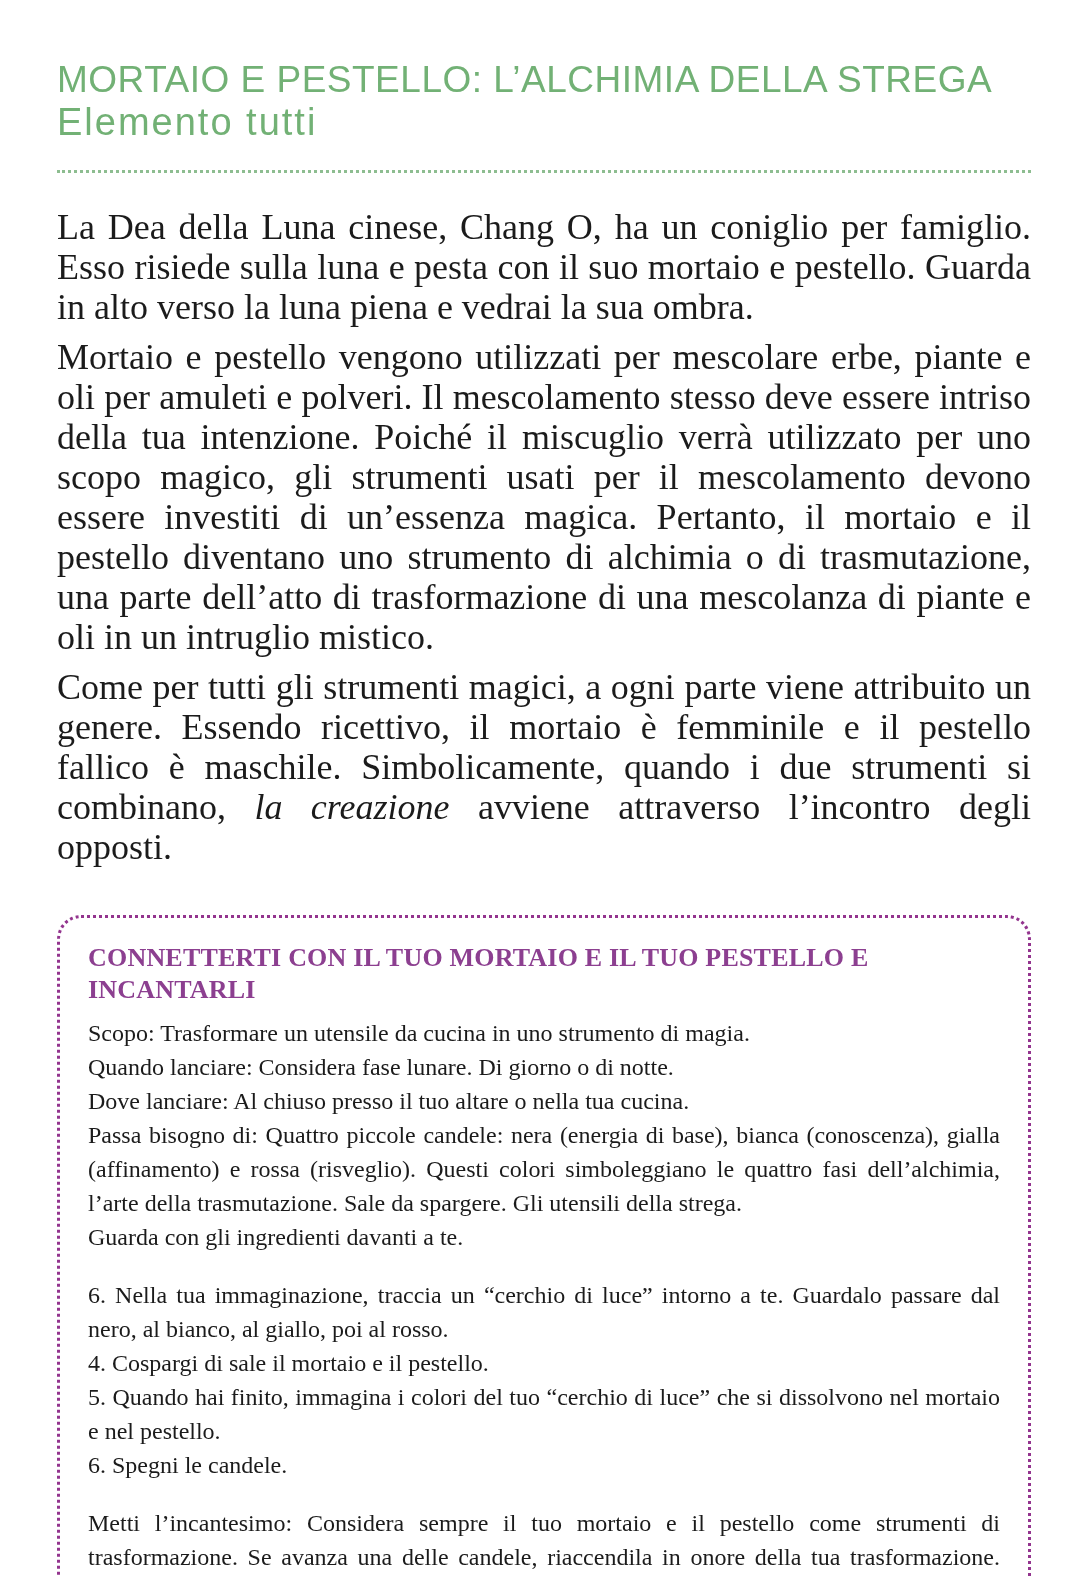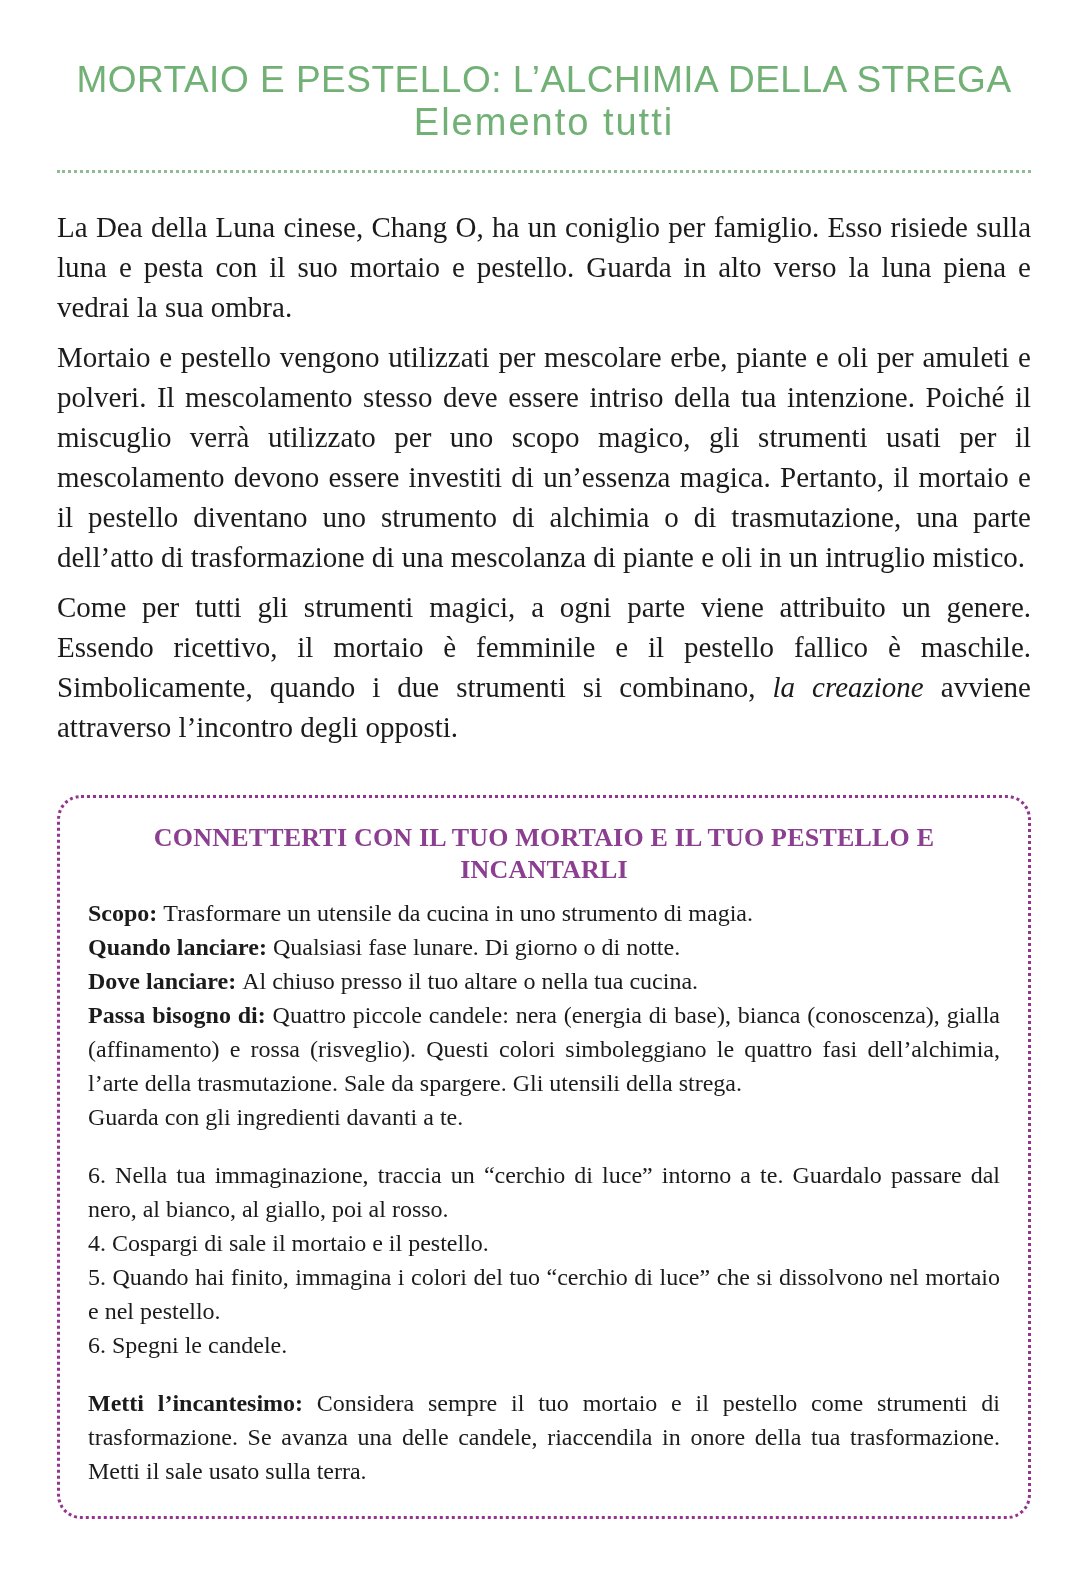--- a/index.html
+++ b/index.html
@@ -17,21 +17,21 @@
   }
   .page {
     padding: 0 52px 0 57px;
     box-sizing: border-box;
     width: 1083px;
   }
 
   
   .title-block {
     margin-top: 60px;
-    text-align: center;
+    text-align: left;
     font-family: "Liberation Sans", sans-serif;
     color: #72b175;
   }
   .title-line1 {
     font-size: 37px;
     font-weight: 500;
     letter-spacing: 0.5px;
     line-height: 1.1;
     white-space: nowrap;
   }
@@ -48,21 +48,21 @@
     border: 0;
     border-top: 3px dotted #8dbd90;
     height: 0;
   }
 
   
   .body-text {
     margin-top: 34px;
   }
   .body-text p {
-    font-size: 29px;
+    font-size: 36px;
     line-height: 40px;
     text-align: justify;
     margin: 0 0 10px 0;
   }
   .italic { font-style: italic; }
 
   
   .spell-box {
     margin-top: 48px;
     border: 3px dotted #93348e;
@@ -70,31 +70,30 @@
     padding: 24px 28px 28px 28px;
     box-sizing: border-box;
   }
   .spell-heading {
     font-size: 26px;
     font-weight: bold;
     color: #8c3f90;
     letter-spacing: 0.2px;
     margin: 0 0 10px 0;
     line-height: 32px;
-    text-align: center;
   }
   .spell-meta p,
   .spell-steps div,
   .spell-after p {
     font-size: 24px;
     line-height: 34px;
     text-align: justify;
     margin: 0;
   }
-  .meta-label, .after-label { font-weight: bold; }
+  .meta-label, .after-label { font-weight: normal; }
   .spell-steps { margin-top: 24px; }
   .spell-after { margin-top: 24px; }
 </style>
 </head>
 <body>
 
 <div class="page">
 
   <div class="title-block">
     <div class="title-line1">MORTAIO E PESTELLO: L’ALCHIMIA DELLA STREGA</div>
@@ -107,21 +106,21 @@
     <p>La Dea della Luna cinese, Chang O, ha un coniglio per famiglio. Esso risiede sulla luna e pesta con il suo mortaio e pestello. Guarda in alto verso la luna piena e vedrai la sua ombra.</p>
     <p>Mortaio e pestello vengono utilizzati per mescolare erbe, piante e oli per amuleti e polveri. Il mescolamento stesso deve essere intriso della tua intenzione. Poiché il miscuglio verrà utilizzato per uno scopo magico, gli strumenti usati per il mescolamento devono essere investiti di un’essenza magica. Pertanto, il mortaio e il pestello diventano uno strumento di alchimia o di trasmutazione, una parte dell’atto di trasformazione di una mescolanza di piante e oli in un intruglio mistico.</p>
     <p><span>Come per tutti gli strumenti magici, a ogni parte viene attribuito un genere. Essendo ricettivo, il mortaio è femminile e il pestello fallico è maschile. Simbolicamente, quando i due strumenti si combinano, </span><span class="italic">la creazione</span><span> avviene attraverso l’incontro degli opposti.</span></p>
   </div>
 
   <div class="spell-box">
     <p class="spell-heading">CONNETTERTI CON IL TUO MORTAIO E IL TUO PESTELLO E INCANTARLI</p>
 
     <div class="spell-meta">
       <p><span class="meta-label">Scopo: </span><span>Trasformare un utensile da cucina in uno strumento di magia.</span></p>
-      <p><span class="meta-label">Quando lanciare: </span><span>Qualsiasi fase lunare. Di giorno o di notte.</span></p>
+      <p><span class="meta-label">Quando lanciare: </span><span>Considera fase lunare. Di giorno o di notte.</span></p>
       <p><span class="meta-label">Dove lanciare: </span><span>Al chiuso presso il tuo altare o nella tua cucina.</span></p>
       <p><span class="meta-label">Passa bisogno di: </span><span>Quattro piccole candele: nera (energia di base), bianca (conoscenza), gialla (affinamento) e rossa (risveglio). Questi colori simboleggiano le quattro fasi dell’alchimia, l’arte della trasmutazione. Sale da spargere. Gli utensili della strega.</span></p>
       <p><span>Guarda con gli ingredienti davanti a te.</span></p>
     </div>
 
     <div class="spell-steps">
       <div>6. Nella tua immaginazione, traccia un “cerchio di luce” intorno a te. Guardalo passare dal nero, al bianco, al giallo, poi al rosso.</div>
       <div>4. Cospargi di sale il mortaio e il pestello.</div>
       <div>5. Quando hai finito, immagina i colori del tuo “cerchio di luce” che si dissolvono nel mortaio e nel pestello.</div>
       <div>6. Spegni le candele.</div>

